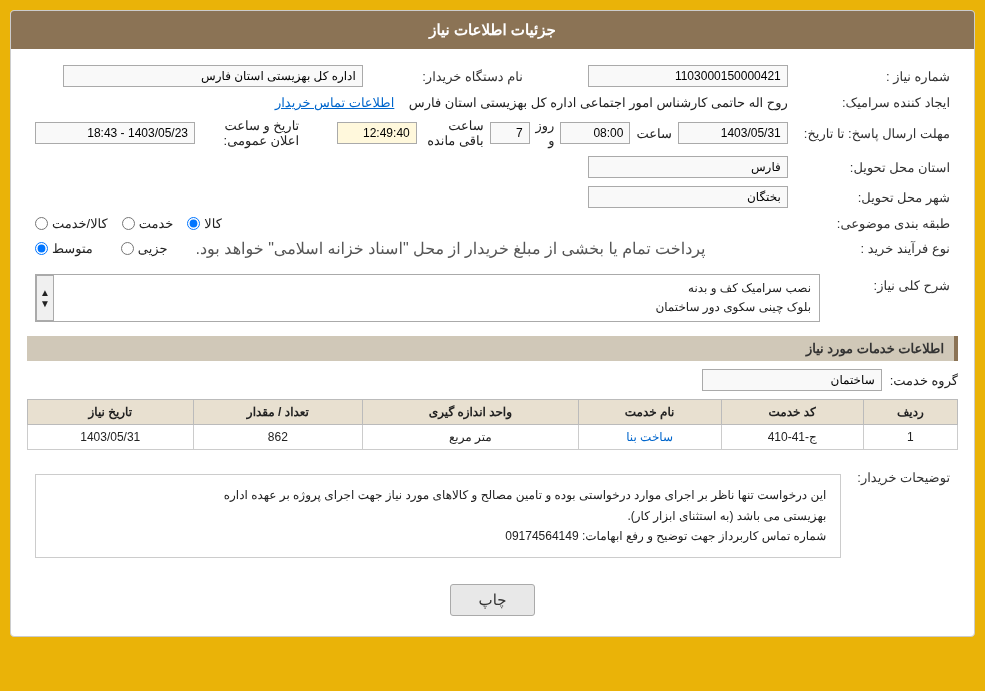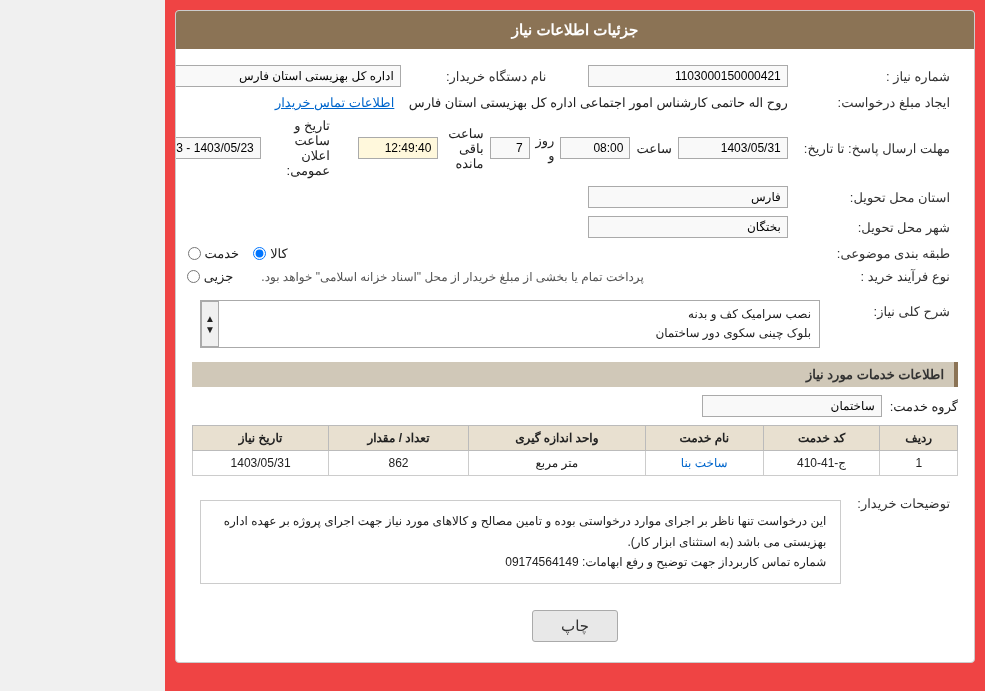--- a/index.html
+++ b/index.html
@@ -4,23 +4,23 @@
   <style>
     * { box-sizing: border-box; margin: 0; padding: 0; }
     body {
       font-family: Tahoma, Arial, sans-serif;
       font-size: 13px;
       background: #f0f0f0;
       direction: rtl;
       color: #222;
     }
     .page-wrapper {
-      width: 820px;
+      width: 985px;
       min-height: 691px;
-      background: #ef4444;
+      background: #eab308;
       padding: 10px;
       margin-left: 44px;
     }
     .main-card {
       background: #fff;
       border: 1px solid #ccc;
       border-radius: 4px;
       overflow: hidden;
     }
     .card-header {
@@ -191,21 +191,21 @@
           <td class="value-cell">
             <input class="input-box input-readonly" style="width: 200px;" readonly="" value="1103000150000421">
           </td>
           <td style="width:30px;"></td>
           <td class="label-cell" style="width:160px;">نام دستگاه خریدار:</td>
           <td class="value-cell">
             <input class="input-box input-readonly" style="width: 300px;" readonly="" value="اداره کل بهزیستی استان فارس">
           </td>
         </tr>
         <tr>
-          <td class="label-cell">ایجاد مبلغ درخواست:</td>
+          <td class="label-cell">ایجاد کننده سرامیک:</td>
           <td colspan="4" class="value-cell">
             <span>روح اله حاتمی کارشناس امور اجتماعی اداره کل بهزیستی استان فارس</span>
             &nbsp;&nbsp;
             <span class="link-blue">اطلاعات تماس خریدار</span>
           </td>
         </tr>
         <tr>
           <td class="label-cell">مهلت ارسال پاسخ: تا تاریخ:</td>
           <td colspan="4">
             <div class="date-time-row">
@@ -258,21 +258,21 @@
           <td colspan="4">
             <div style="display:flex; align-items:center; gap:28px; flex-direction:row-reverse; flex-wrap:wrap;">
               <div class="radio-item">
                 <span>متوسط</span>
                 <input type="radio" name="process" checked="" style="">
               </div>
               <div class="radio-item">
                 <span>جزیی</span>
                 <input type="radio" name="process" style="">
               </div>
-              <span style="color:#555; font-size:12px; margin-right:10px;">پرداخت تمام یا بخشی از مبلغ خریدار از محل "اسناد خزانه اسلامی" خواهد بود.</span>
+              <span style="color:#555; font-size:16px; margin-right:10px;">پرداخت تمام یا بخشی از مبلغ خریدار از محل "اسناد خزانه اسلامی" خواهد بود.</span>
             </div>
           </td>
         </tr>
       </tbody>
         </table>
 
       <table class="info-table">
         <tbody>
             <tr>
           <td class="label-cell" style="vertical-align:top; padding-top:8px;">شرح کلی نیاز:</td>

